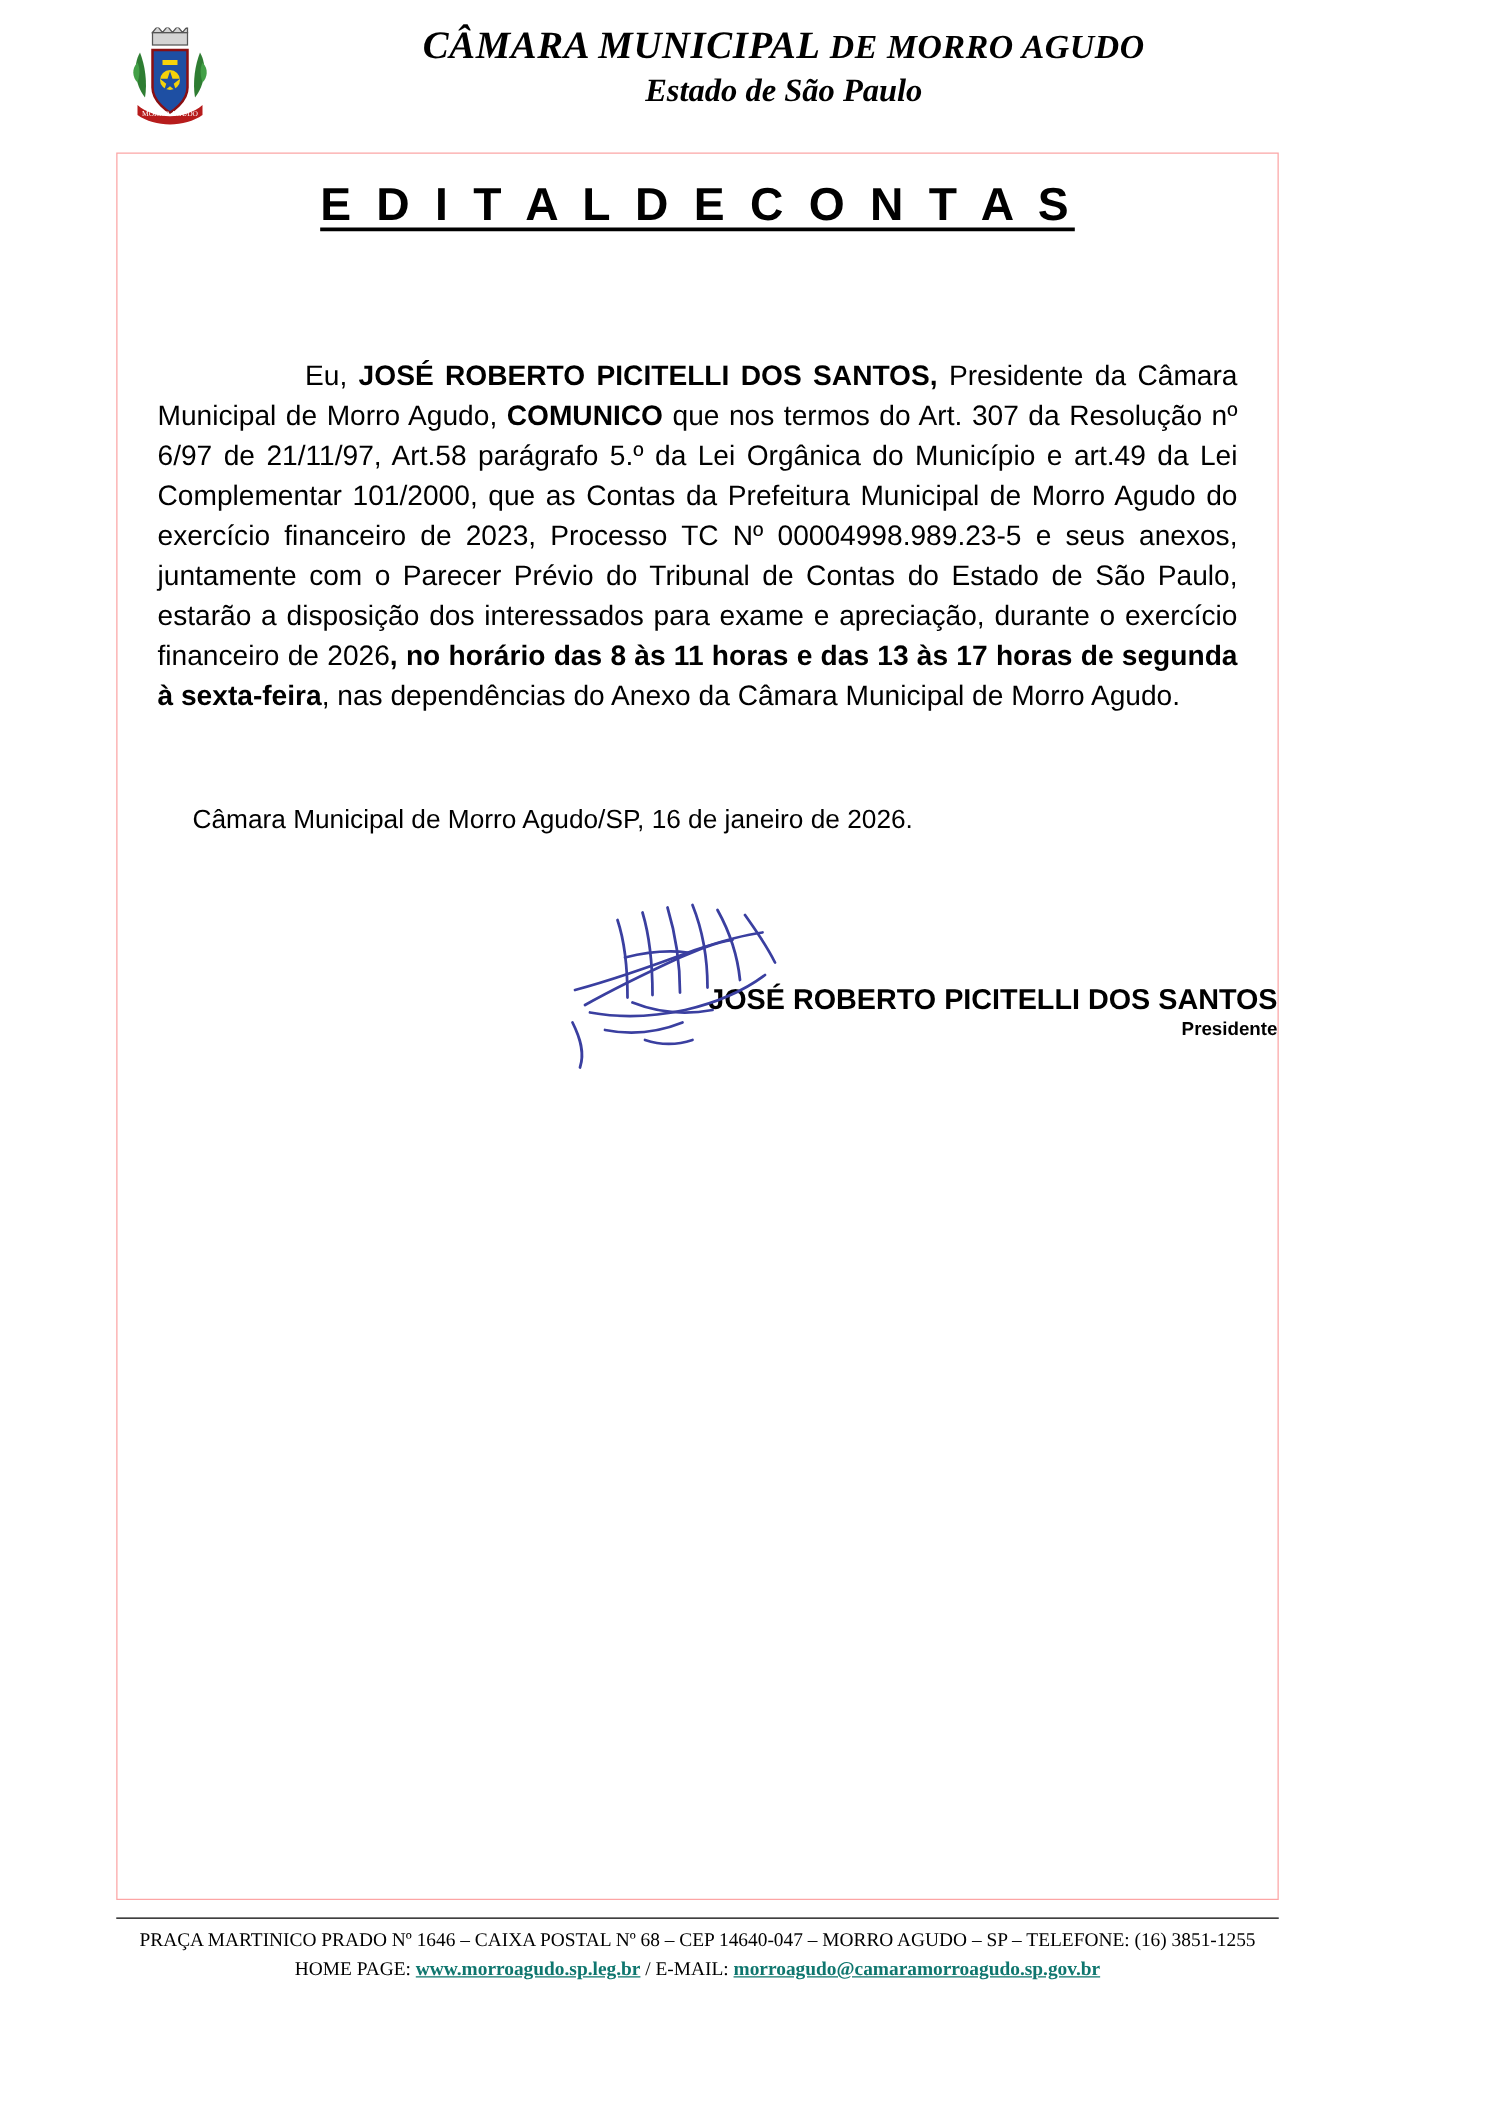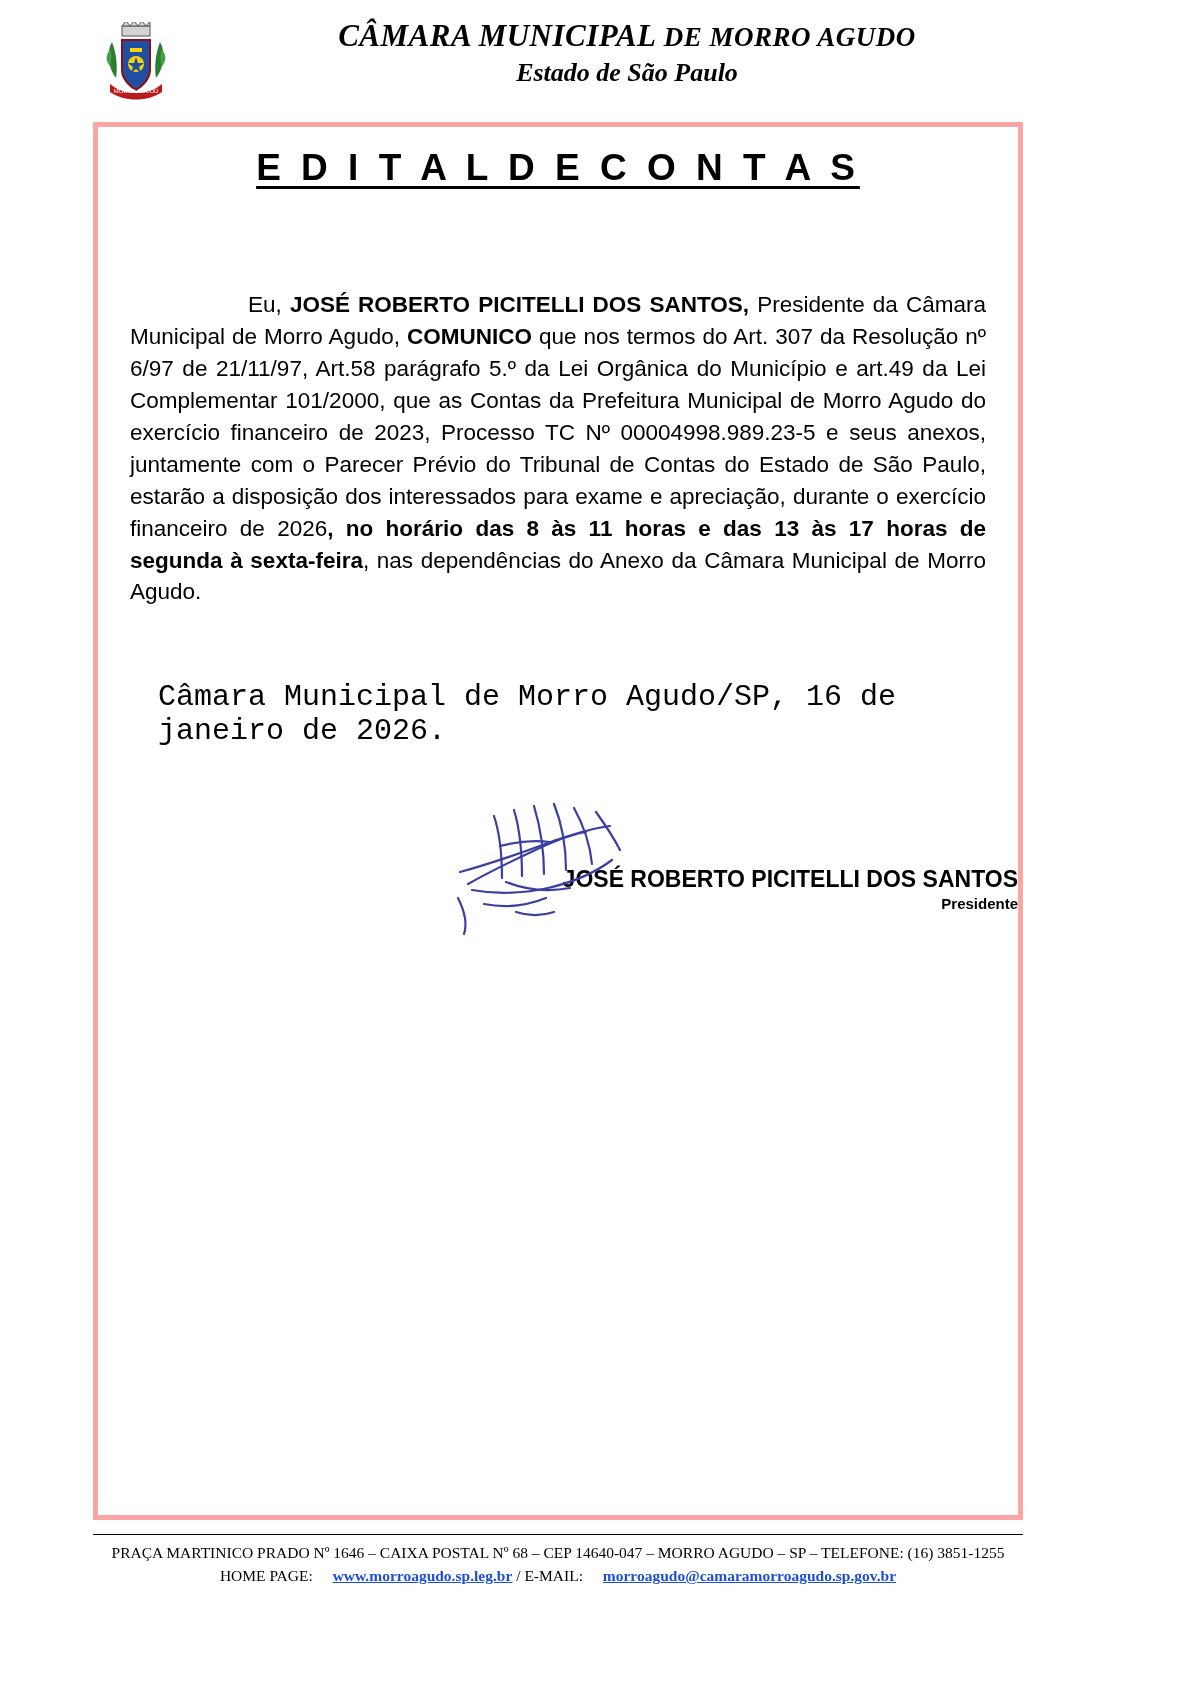--- a/index.html
+++ b/index.html
@@ -64,21 +64,21 @@
     margin-top: 4px;
   }
 
   
   .frame {
     position: absolute;
     left: 93px;
     top: 122px;
     width: 930px;
     height: 1398px;
-    border: 5px solid #fca5a5;
+    border: 1px solid #fca5a5;
     box-sizing: border-box;
     background: #fff;
   }
 
   .doc-title {
     text-align: center;
     font-size: 37px;
     font-weight: bold;
     letter-spacing: 5px;
     margin-top: 20px;
@@ -95,23 +95,22 @@
     text-justify: inter-word;
   }
   .body-copy p {
     margin: 0;
     text-indent: 118px;
   }
   .body-copy b { font-weight: bold; }
 
   .date-line {
     margin: 72px 32px 0 32px;
-    font-size: 30px;
+    font-size: 21px;
     padding-left: 28px;
-    font-family: Liberation Mono, monospace;
   }
 
   .sign-block {
     margin-top: 118px;
     text-align: right;
     position: relative;
   }
   .sign-name {
     font-size: 23px;
     font-weight: bold;
@@ -146,24 +145,23 @@
     font-family: "Liberation Serif", serif;
     font-size: 15.5px;
     line-height: 1.5;
   }
   .footer .rule {
     border-top: 1px solid #000;
     width: 930px;
     margin-bottom: 6px;
   }
   .footer a {
-    color: #1d4ed8;
+    color: #0f766e;
     text-decoration: underline;
     font-weight: bold;
-    margin-left: 16px;
   }
   .footer .label { font-weight: normal; }
 </style>
 </head>
 <body>
 
 <div class="page">
 
   <div class="header">
 

